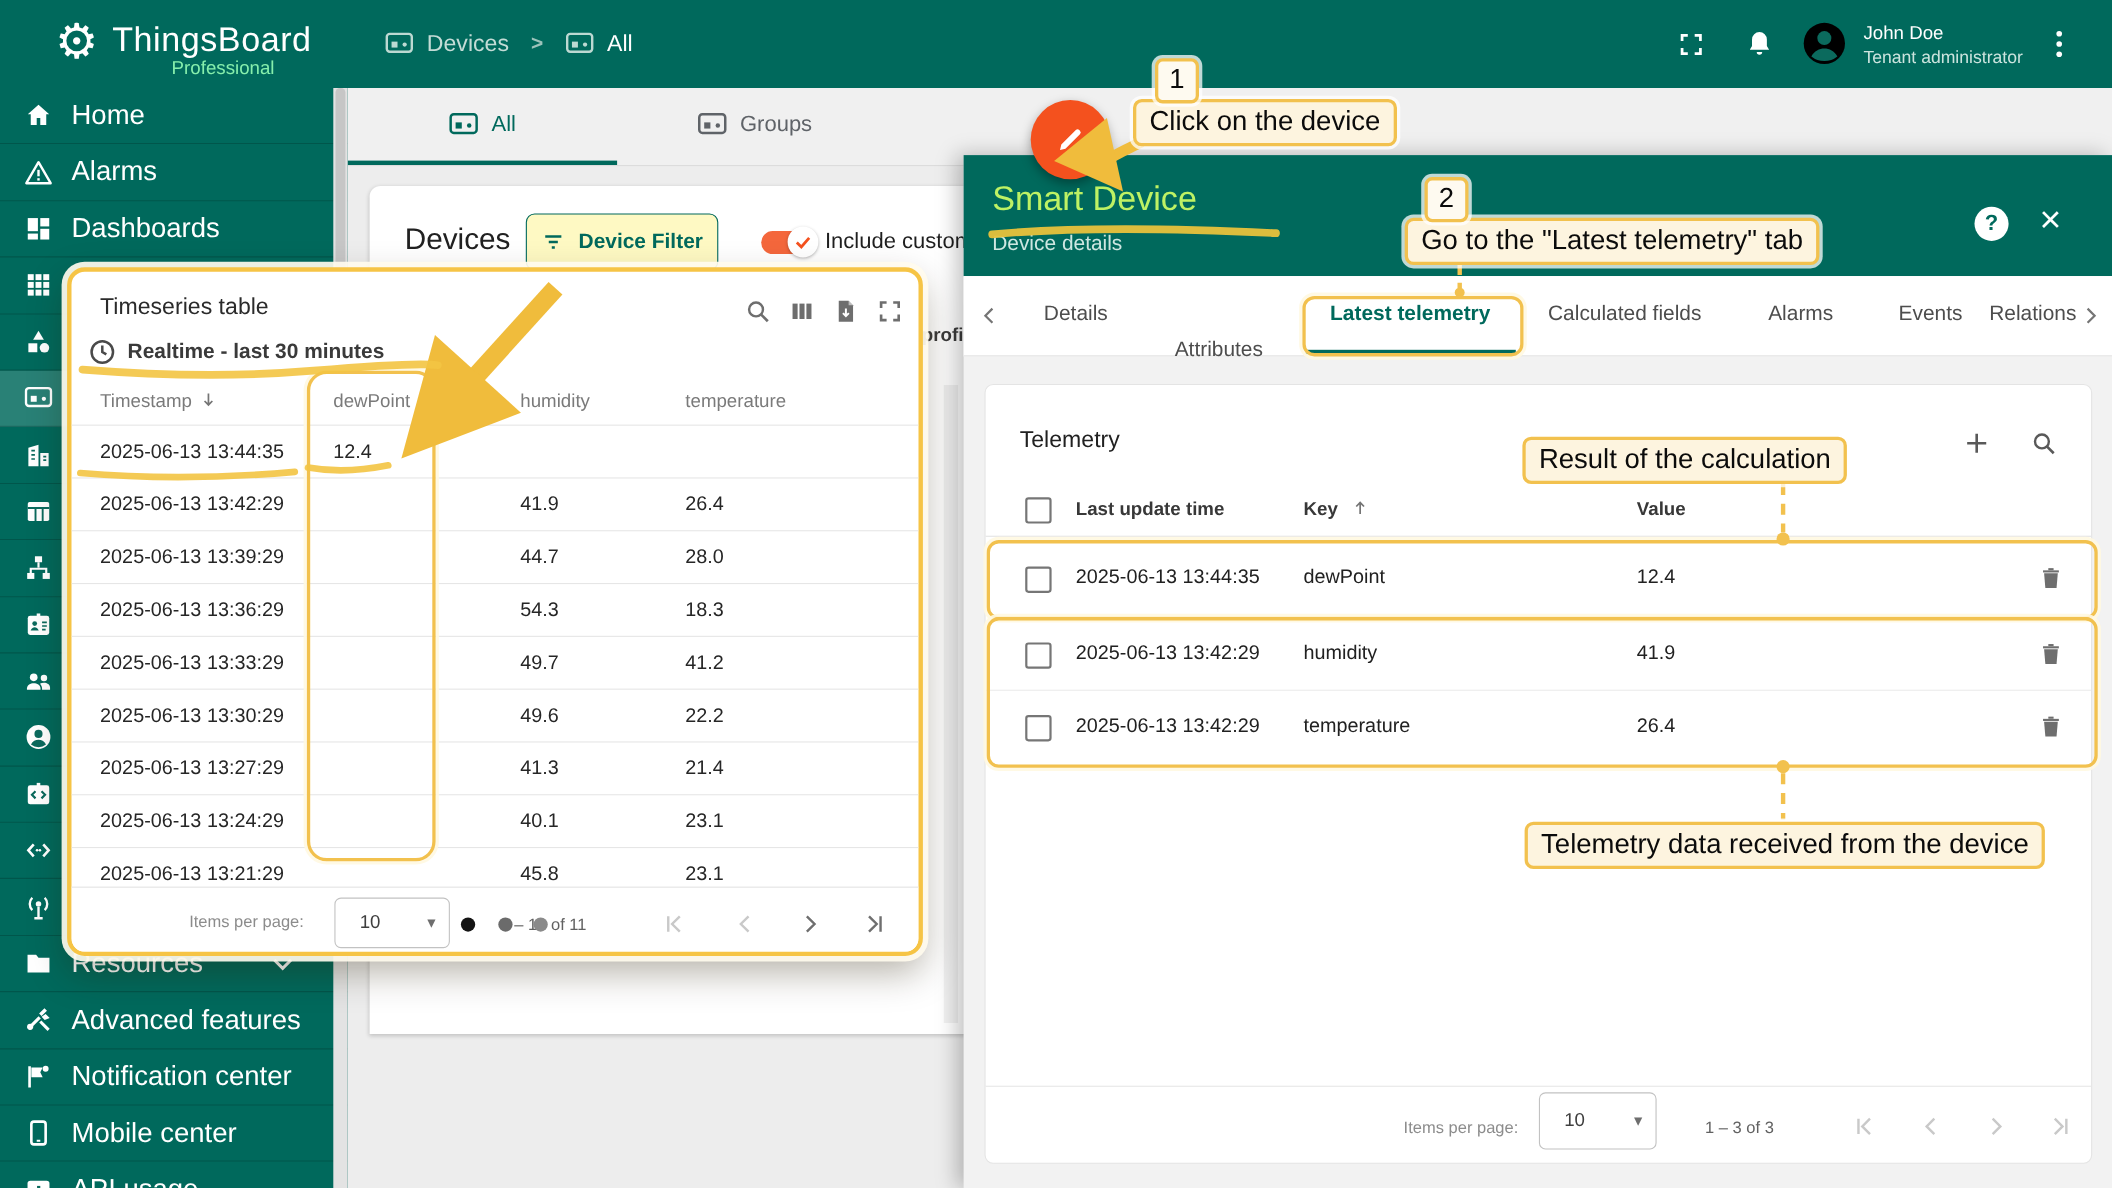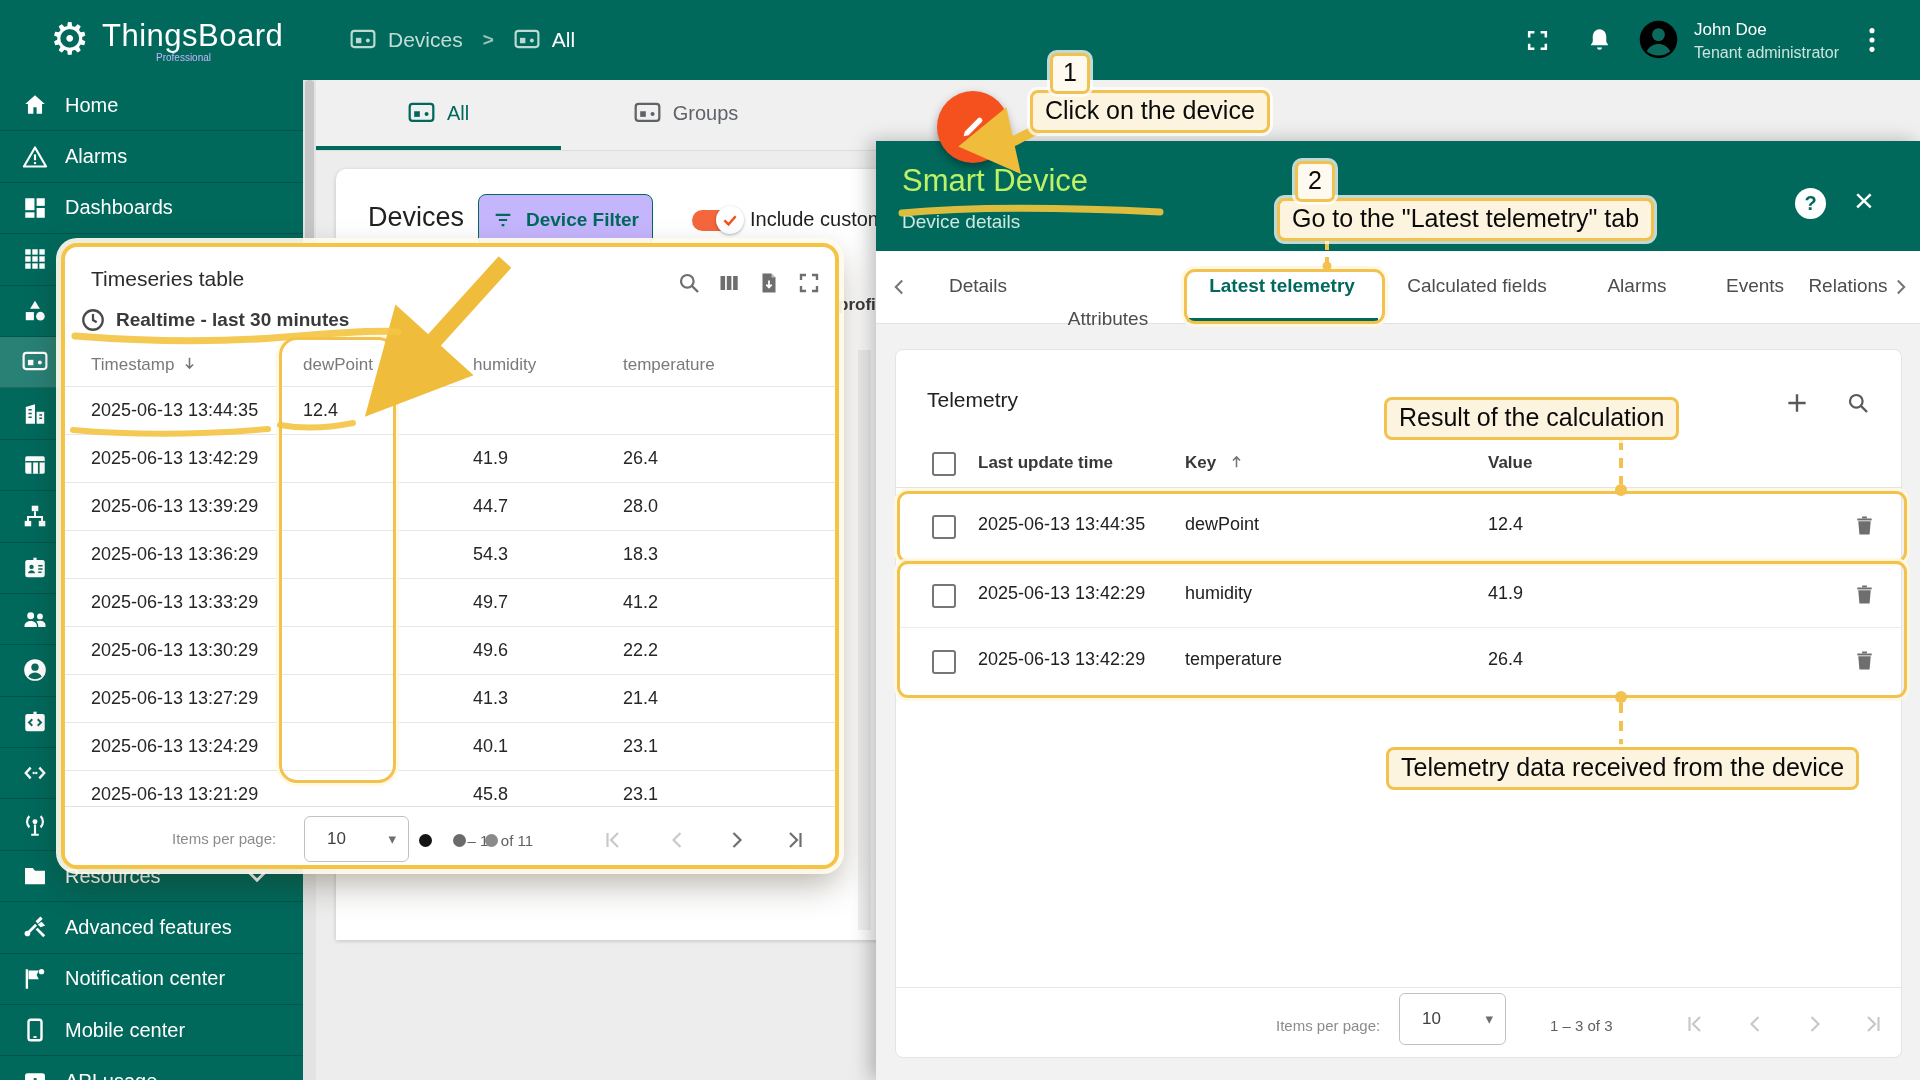--- a/index.html
+++ b/index.html
@@ -6,54 +6,54 @@
   #page{position:relative;width:1920px;height:1080px;overflow:hidden;background:#EDEDED;}
   .abs{position:absolute;}
   .flex{display:flex;align-items:center;}
   svg{display:block;}
   .ico svg{width:100%;height:100%;}
 
   
   #topbar{left:0;top:0;width:1920px;height:80px;background:#00695C;z-index:40;}
   #logo-gear{left:50px;top:16px;width:46px;height:46px;color:#fff;font-size:44px;line-height:46px;}
   #logo-name{left:102px;top:18px;color:#fff;font-size:31px;font-weight:400;letter-spacing:.5px;}
-  #logo-sub{left:156px;top:52px;color:#c4b5fd;font-size:10px;}
+  #logo-sub{left:156px;top:52px;color:#86efac;font-size:17px;}
   .crumb-ico{width:26px;height:22px;color:#BCD9D2;}
   #breadcrumb{left:350px;top:0;height:80px;gap:12px;}
   .crumb-label{font-size:21px;color:#C3DCD6;}
   .crumb-label.current{color:#fff;}
   .crumb-sep{color:#9CC3BB;font-size:19px;font-weight:700;margin:0 8px;}
   #hdr-fullscreen{left:1525px;top:28px;width:25px;height:25px;color:#fff;}
   #hdr-bell{left:1586px;top:26px;width:27px;height:27px;color:#fff;}
   #avatar{left:1636px;top:17px;width:45px;height:45px;}
   #user-name{left:1694px;top:20px;color:#fff;font-size:17px;}
   #user-role{left:1694px;top:44px;color:#CBE4DE;font-size:16px;}
   #hdr-kebab{left:1864px;top:26px;width:16px;height:28px;color:#fff;}
 
   
   #sidebar{left:0;top:80px;width:316px;height:1000px;background:#00695C;z-index:10;}
   .side-item{position:relative;height:50.4px;display:flex;align-items:center;padding-left:22px;gap:17px;border-bottom:1px solid rgba(0,0,0,0.18);color:#fff;cursor:pointer;}
   .side-item.selected{background:rgba(255,255,255,0.16);}
   .side-item .ico{width:26px;height:26px;flex:0 0 26px;color:#fff;}
-  .side-label{font-size:20px;font-weight:500;white-space:nowrap;}
+  .side-label{font-size:25px;font-weight:500;white-space:nowrap;}
   .side-chev{position:absolute;right:46px;width:22px;height:22px;color:#fff;}
   #side-scroll{left:303px;top:80px;width:13px;height:1000px;background:#E3E3E3;z-index:12;}
   #side-thumb{left:305px;top:80px;width:9px;height:300px;background:#C6C6C6;border-radius:4px;z-index:13;}
 
   
   #main-tabbar{left:316px;top:80px;width:1604px;height:70px;background:#F0F0F0;border-bottom:1px solid #DCDCDC;z-index:5;}
   .main-tab{position:absolute;top:0;height:67px;display:flex;align-items:center;justify-content:center;gap:12px;font-size:20px;font-weight:500;color:#5F6368;}
   .main-tab .ico{width:27px;height:23px;}
   .main-tab.active{color:#00695C;}
   #main-tab-underline{left:316px;top:146px;width:245px;height:4px;background:#00695C;z-index:6;}
 
   
   #devices-card{left:336px;top:169px;width:1400px;height:771px;background:#fff;border-radius:10px 10px 0 0;box-shadow:0 1px 4px rgba(0,0,0,0.18);z-index:5;}
   #devices-title{left:368px;top:202px;font-size:27px;color:#212121;z-index:6;}
-  #device-filter-btn{left:478px;top:194px;width:173px;height:50px;border:1px solid #00695C;border-radius:8px;background:#c4b5fd;display:flex;align-items:center;justify-content:center;gap:12px;color:#00695C;z-index:6;cursor:pointer;}
+  #device-filter-btn{left:478px;top:194px;width:173px;height:50px;border:1px solid #00695C;border-radius:8px;background:#fef9c3;display:flex;align-items:center;justify-content:center;gap:12px;color:#00695C;z-index:6;cursor:pointer;}
   #device-filter-btn .ico{width:22px;height:22px;}
   #device-filter-label{font-size:19px;font-weight:600;}
   #toggle{left:692px;top:210px;width:44px;height:21px;border-radius:11px;background:#F4673C;z-index:6;cursor:pointer;}
   #toggle-knob{left:716px;top:206px;width:28px;height:28px;border-radius:50%;background:#fff;box-shadow:0 1px 3px rgba(0,0,0,.3);z-index:7;display:flex;align-items:center;justify-content:center;color:#F4511E;}
   #toggle-knob svg{width:18px;height:18px;}
   #toggle-label{left:750px;top:208px;font-size:20px;color:#1f1f1f;z-index:6;white-space:nowrap;}
   #bg-col-fragment{left:838px;top:295px;font-size:17px;font-weight:700;color:#3C3C3C;z-index:6;white-space:nowrap;}
   #devices-scrollstrip{left:858px;top:350px;width:13px;height:580px;background:#F1F1F1;z-index:6;}
 
   

